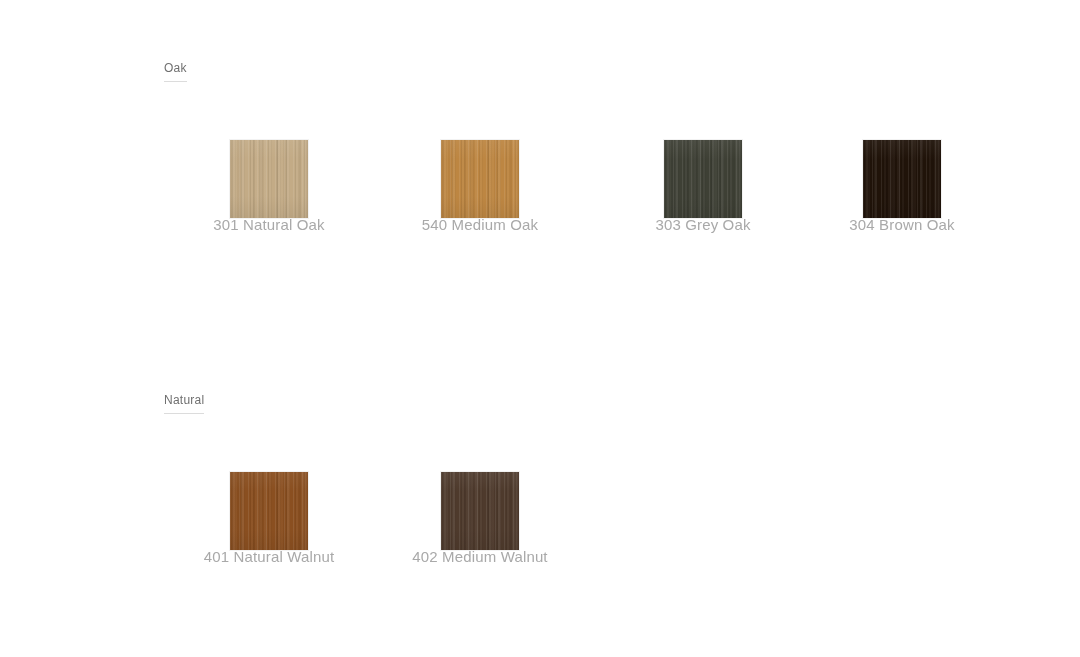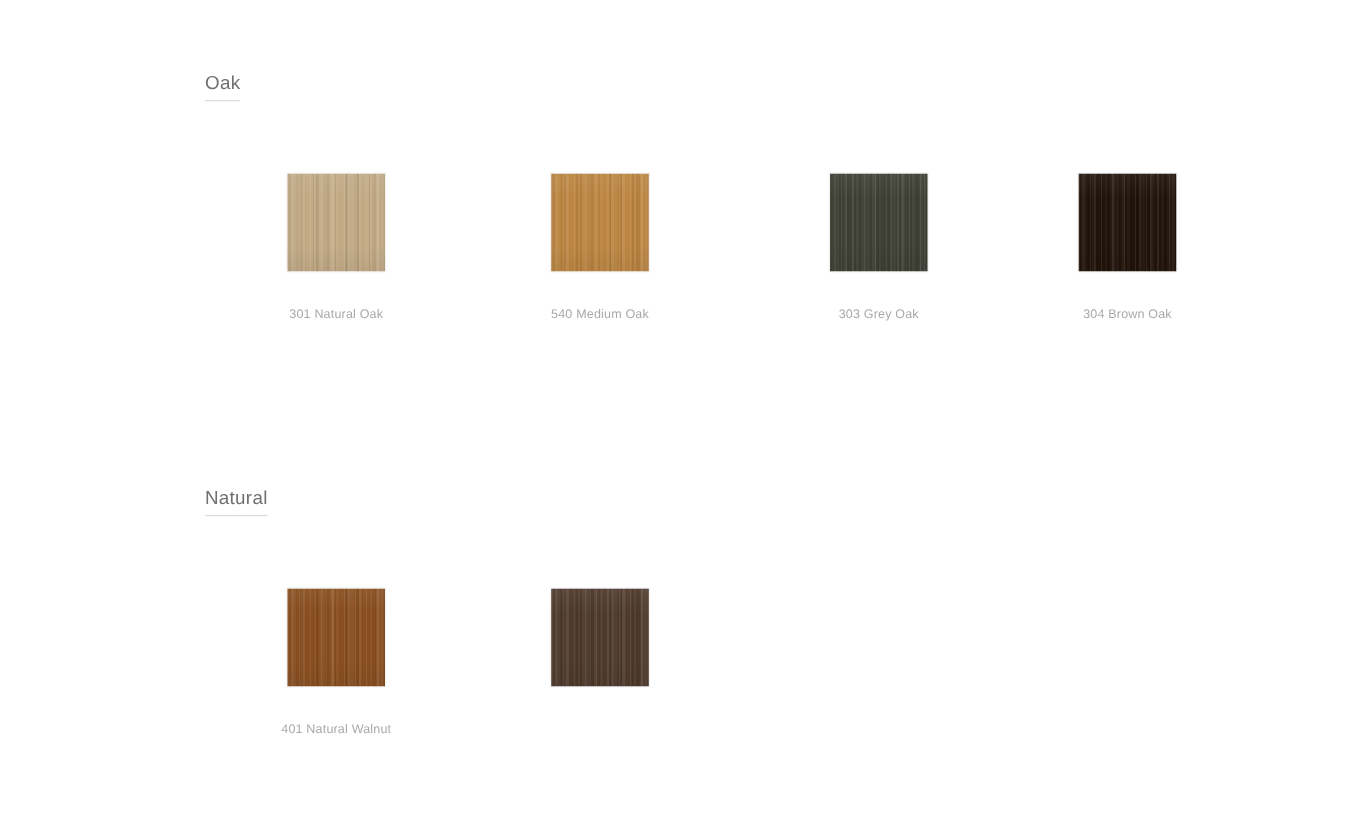--- a/index.html
+++ b/index.html
@@ -30,21 +30,21 @@
     width: 1080px;
   }
   .section--oak   { top: 58px; }
   .section--walnut{ top: 390px; }
 
   .section-header {
     margin-left: 164px;
     display: inline-block;
   }
   .section-title {
-    font-size: 15px;
+    font-size: 12px;
     color: #6f6f6f;
     letter-spacing: 0.25px;
     line-height: 16px;
     padding-bottom: 5px;
     white-space: nowrap;
     display: block;
   }
   .section-underline {
     display: block;
     height: 1px;
@@ -119,22 +119,22 @@
       linear-gradient(180deg,
         rgba(255,255,255,0.05) 0%,
         rgba(0,0,0,0.00) 25%,
         rgba(0,0,0,0.00) 72%,
         rgba(0,0,0,0.05) 100%);
     pointer-events: none;
   }
 
   .swatch-label {
     display: block;
-    margin-top: 28px;
-    font-size: 10px;
+    margin-top: 0;
+    font-size: 15px;
     color: #a9a9a9;
     letter-spacing: 0.15px;
     line-height: 14px;
     white-space: nowrap;
   }
 </style>
 </head>
 <body>
 
 <div class="page">
@@ -179,18 +179,19 @@
     <div class="swatch-grid">
 
 
       <div class="swatch-cell">
         <div class="swatch-chip" style="background-color:#8a4f20"></div>
         <span class="swatch-label">401 Natural Walnut</span>
       </div>
 
       <div class="swatch-cell">
         <div class="swatch-chip" style="background-color:#4e3a2c"></div>
+        <span class="swatch-label">402 Medium Walnut</span>
       </div>
 
     </div>
   </div>
 
 </div>
 
 </body></html>

